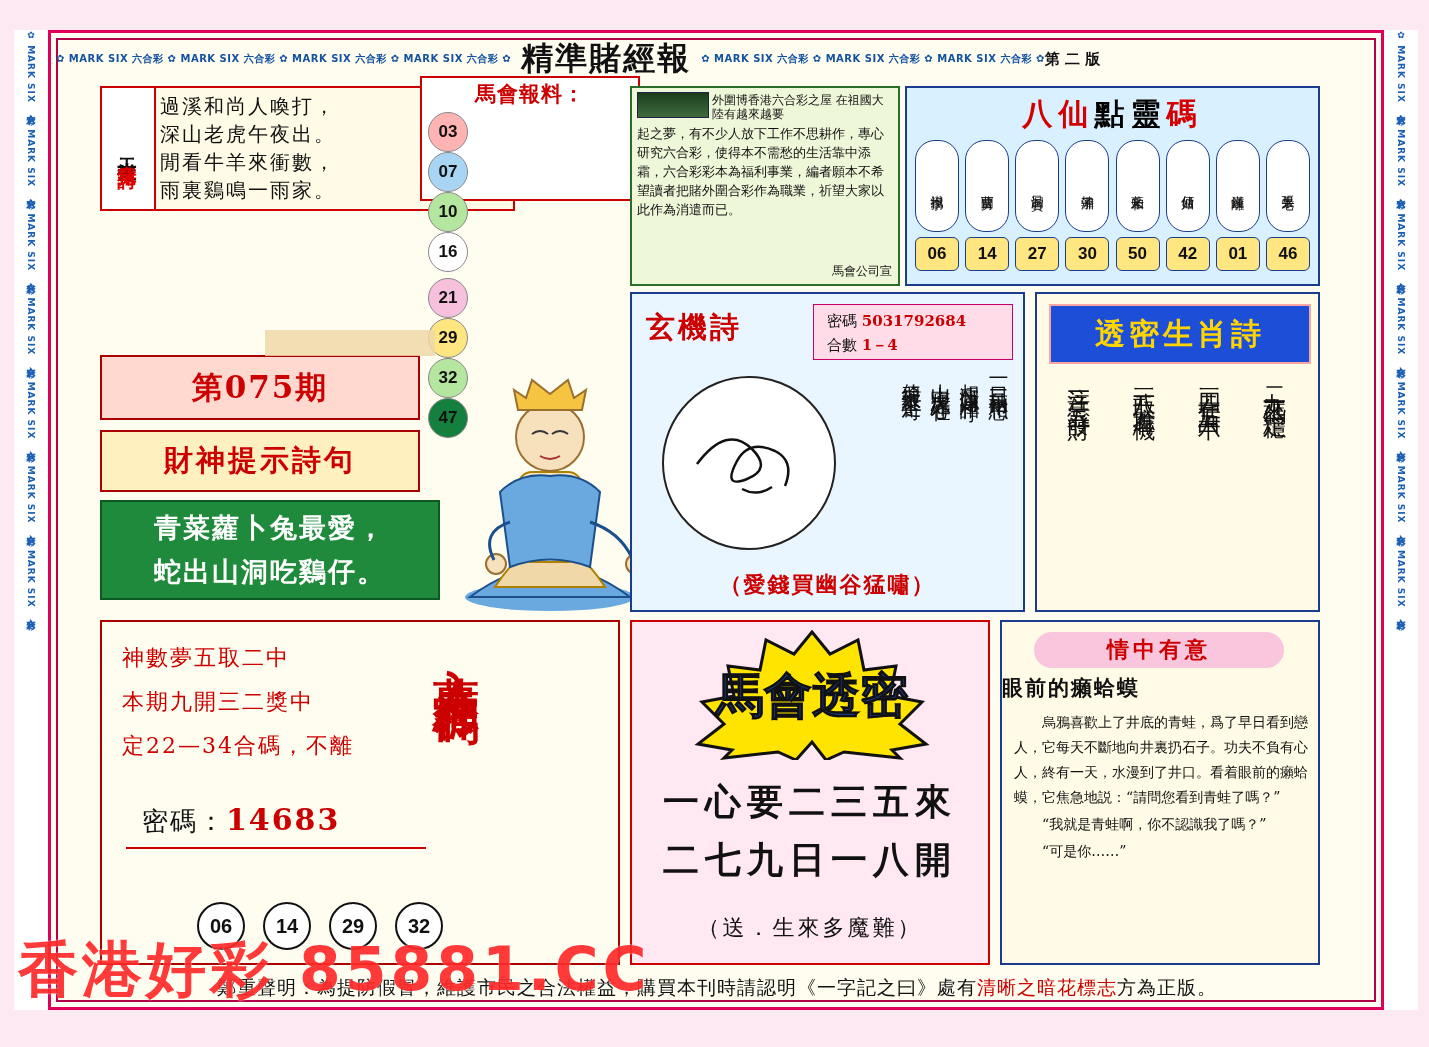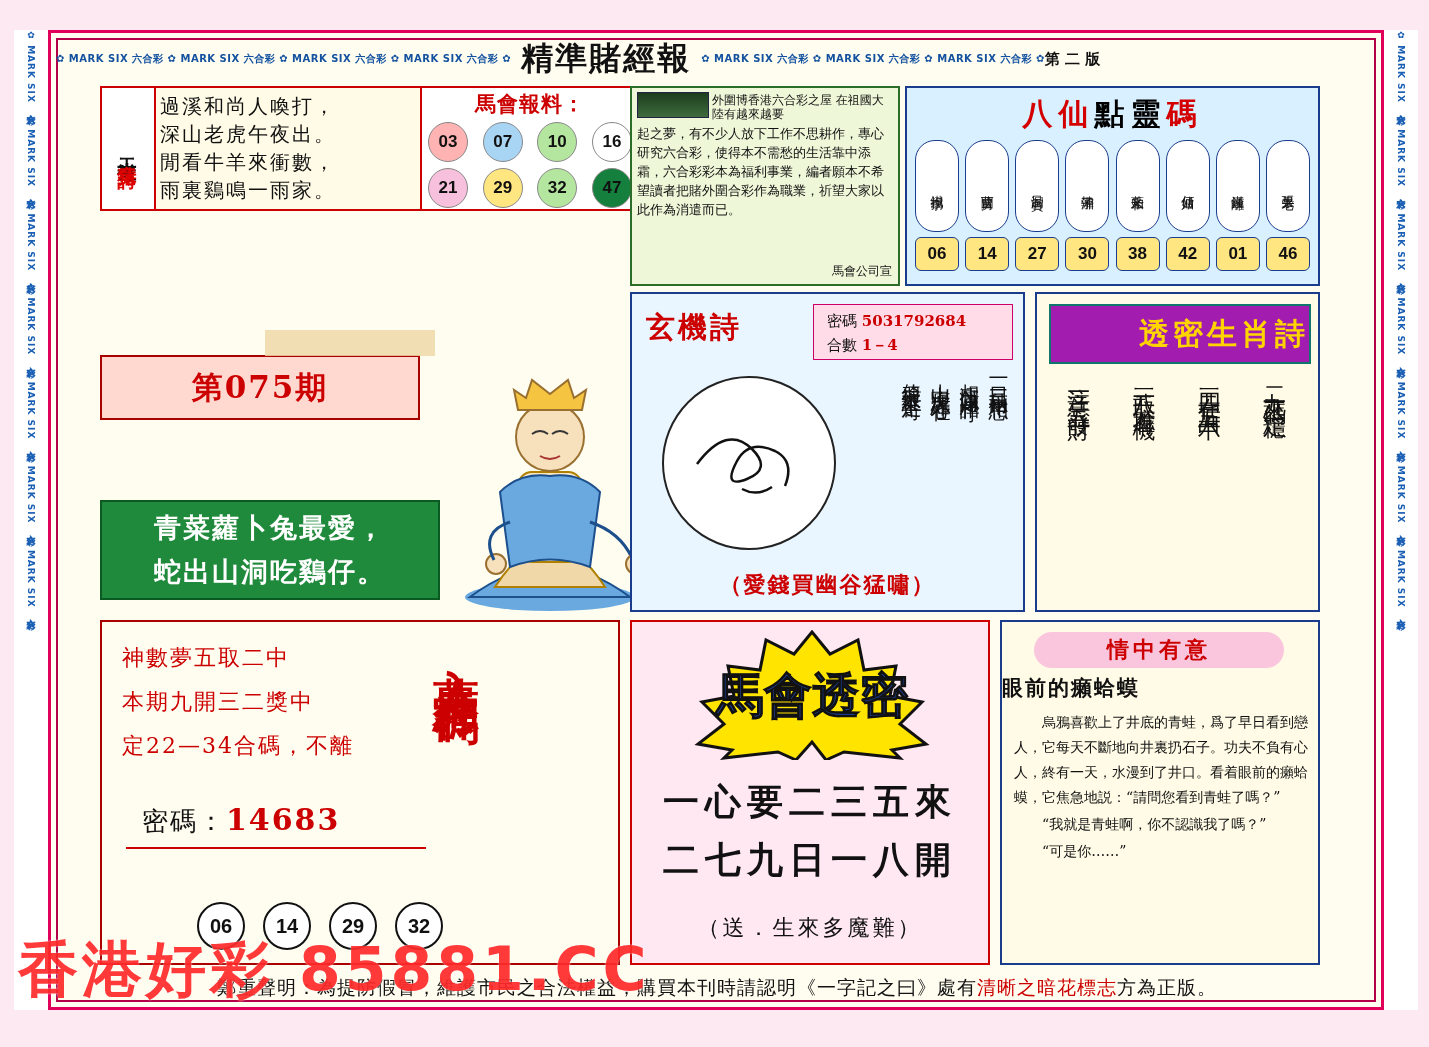--- a/index.html
+++ b/index.html
@@ -72,28 +72,28 @@
     line-height:24px;
   }
   #poem-label .red{color:#d00;}
   #poem-lines{
     position:absolute;left:58px;top:4px;right:4px;bottom:4px;
     display:flex;flex-direction:column;justify-content:space-around;
     font-family:"DejaVu Serif","Liberation Serif",serif;
     font-size:20px;color:#111;letter-spacing:2px;
   }
   
-  #tips-box{left:420px;top:86px;width:220px;height:125px;background:#fff;border:2px solid #c00;}
+  #tips-box{left:420px;top:76px;width:220px;height:125px;background:#fff;border:2px solid #c00;}
   #tips-title{
     position:absolute;left:0;top:2px;width:100%;text-align:center;
     font-family:"DejaVu Serif","Liberation Serif",serif;
     font-size:21px;font-weight:bold;color:#c00;letter-spacing:1px;
   }
   .ball-rows{position:absolute;left:6px;top:34px;right:6px;}
-  .ball-row{display:flex;justify-content:space-between;margin-bottom:6px;}
+  .ball-row{display:flex;justify-content:center;margin-bottom:6px;flex-direction:column;}
   .ball{
     width:38px;height:38px;border-radius:50%;
     display:flex;align-items:center;justify-content:center;
     font-size:17px;font-weight:bold;color:#111;
     border:1px solid #888;
     font-family:"Liberation Sans",sans-serif;
   }
   .ball.red{background:#ffb3b3;}
   .ball.blue{background:#a9d5f5;}
   .ball.green{background:#b5e6a0;}
@@ -219,22 +219,22 @@
   #xuanji-scribble{position:absolute;left:55px;top:110px;}
   #xuanji-foot{
     position:absolute;left:0;bottom:10px;width:100%;text-align:center;
     font-family:"DejaVu Serif","Liberation Serif",serif;
     font-size:22px;font-weight:bold;color:#c00;letter-spacing:2px;
   }
   
   #toumi-box{left:1035px;top:292px;width:285px;height:320px;background:#fffbe6;border:2px solid #1a3c8c;}
   #toumi-title{
     position:absolute;left:12px;top:10px;width:258px;height:56px;
-    background:#a21caf;border:2px solid #0f766e;
-    display:flex;align-items:center;justify-content:flex-end;
+    background:#1d4ed8;border:2px solid #fca5a5;
+    display:flex;align-items:center;justify-content:center;
   }
   #toumi-title span{
     font-family:"DejaVu Serif","Liberation Serif",serif;
     font-size:30px;font-weight:bold;color:#ffd400;letter-spacing:4px;
   }
   #toumi-cols{
     position:absolute;left:10px;top:76px;right:10px;bottom:10px;
     display:flex;flex-direction:row-reverse;justify-content:space-around;
   }
   #toumi-cols div{
@@ -412,21 +412,21 @@
       <div class="bx-cell">
         <div class="bx-name">
             <span>韓湘子</span>
           </div>
         <div class="bx-num">30</div>
       </div>
       <div class="bx-cell">
         <div class="bx-name">
             <span>藍釆和</span>
           </div>
-        <div class="bx-num">38</div>
+        <div class="bx-num">50</div>
       </div>
       <div class="bx-cell">
         <div class="bx-name">
             <span>何仙姑</span>
           </div>
         <div class="bx-num">42</div>
       </div>
       <div class="bx-cell">
         <div class="bx-name">
             <span>漢鍾離</span>
@@ -440,20 +440,23 @@
         <div class="bx-num">46</div>
       </div>
     </div>
   </div>
 
 
   <div class="box" id="period-box">
     <div id="period-text">第075期</div>
   </div>
 
+  <div class="box" id="caishen-box">
+    <div id="caishen-text">財神提示詩句</div>
+  </div>
   <div class="box" id="green-box">
     <div id="green-lines">
       <div>青菜蘿卜兔最愛，</div>
       <div>蛇出山洞吃鷄仔。</div>
     </div>
   </div>
 
   <svg id="god1" viewBox="0 0 220 260">
     <ellipse cx="110" cy="245" rx="85" ry="14" fill="#6aa9e0"></ellipse>
     <path d="M30 245 Q110 185 190 245 Z" fill="#6aa9e0" stroke="#1c4f8c" stroke-width="2"></path>

